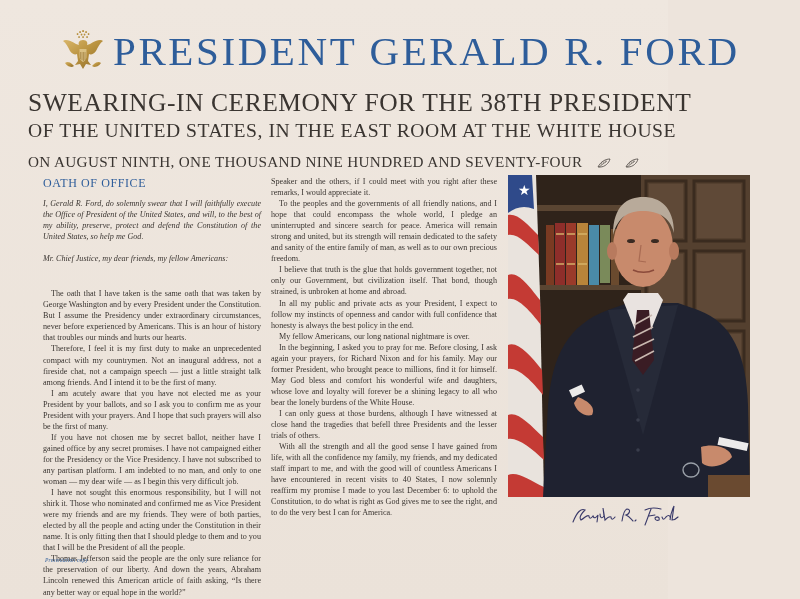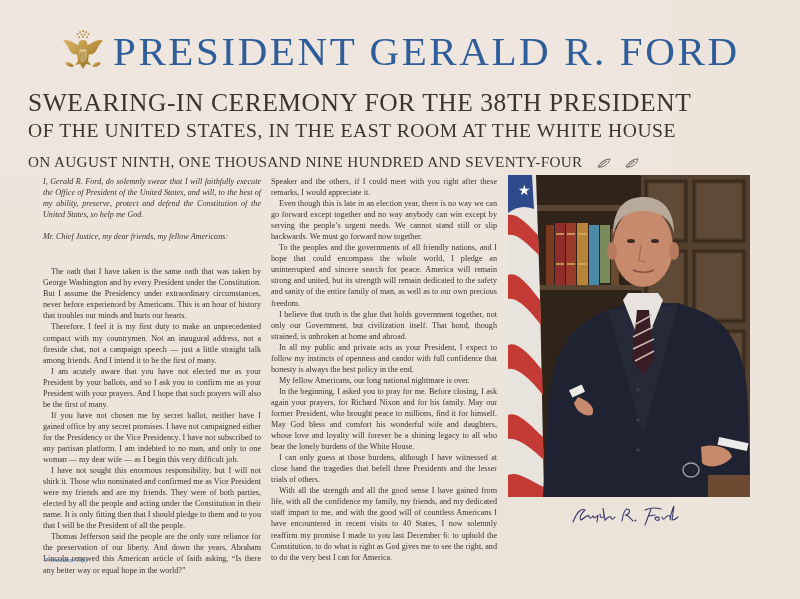--- a/index.html
+++ b/index.html
@@ -112,34 +112,34 @@
     <span class="leaf">
       <svg viewBox="0 0 14 10">
           <path d="M1 9 C4 3 9 1 13 1 C12 5 8 9 3 9 Z" fill="none" stroke="#4a4440" stroke-width="0.8"></path>
           <path d="M2 9 L10 3" stroke="#4a4440" stroke-width="0.6"></path>
           <path d="M4 7 L5 4 M6 6 L7 3 M8 5 L9 2" stroke="#4a4440" stroke-width="0.4"></path>
         </svg>
     </span>
   </div>
 
   <div class="col col1">
+    <div class="section-head">OATH OF OFFICE</div>
     <p class="oath-text">I, Gerald R. Ford, do solemnly swear that I will faithfully execute the Office of President of the United States, and will, to the best of my ability, preserve, protect and defend the Constitution of the United States, so help me God.</p>
     <p class="salutation">Mr. Chief Justice, my dear friends, my fellow Americans:</p>
     <p class="para">The oath that I have taken is the same oath that was taken by George Washington and by every President under the Constitution. But I assume the Presidency under extraordinary circumstances, never before experienced by Americans. This is an hour of history that troubles our minds and hurts our hearts.</p>
     <p class="para">Therefore, I feel it is my first duty to make an unprecedented compact with my countrymen. Not an inaugural address, not a fireside chat, not a campaign speech — just a little straight talk among friends. And I intend it to be the first of many.</p>
     <p class="para">I am acutely aware that you have not elected me as your President by your ballots, and so I ask you to confirm me as your President with your prayers. And I hope that such prayers will also be the first of many.</p>
     <p class="para">If you have not chosen me by secret ballot, neither have I gained office by any secret promises. I have not campaigned either for the Presidency or the Vice Presidency. I have not subscribed to any partisan platform. I am indebted to no man, and only to one woman — my dear wife — as I begin this very difficult job.</p>
     <p class="para">I have not sought this enormous responsibility, but I will not shirk it. Those who nominated and confirmed me as Vice President were my friends and are my friends. They were of both parties, elected by all the people and acting under the Constitution in their name. It is only fitting then that I should pledge to them and to you that I will be the President of all the people.</p>
     <p class="para">Thomas Jefferson said the people are the only sure reliance for the preservation of our liberty. And down the years, Abraham Lincoln renewed this American article of faith asking, “Is there any better way or equal hope in the world?”</p>
 
   </div>
 
   <div class="col col2">
     <p class="para noindent">Speaker and the others, if I could meet with you right after these remarks, I would appreciate it.</p>
-    <p class="para">Even though this is late in an election year, there is no way we can go forward except together and no way anybody can win except by serving the people’s urgent needs. We cannot stand still or slip backwards. We must go forward now together.</p>
     <p class="para">To the peoples and the governments of all friendly nations, and I hope that could encompass the whole world, I pledge an uninterrupted and sincere search for peace. America will remain strong and united, but its strength will remain dedicated to the safety and sanity of the entire family of man, as well as to our own precious freedom.</p>
     <p class="para">I believe that truth is the glue that holds government together, not only our Government, but civilization itself. That bond, though strained, is unbroken at home and abroad.</p>
     <p class="para">In all my public and private acts as your President, I expect to follow my instincts of openness and candor with full confidence that honesty is always the best policy in the end.</p>
     <p class="para">My fellow Americans, our long national nightmare is over.</p>
     <p class="para">In the beginning, I asked you to pray for me. Before closing, I ask again your prayers, for Richard Nixon and for his family. May our former President, who brought peace to millions, find it for himself. May God bless and comfort his wonderful wife and daughters, whose love and loyalty will forever be a shining legacy to all who bear the lonely burdens of the White House.</p>
     <p class="para">I can only guess at those burdens, although I have witnessed at close hand the tragedies that befell three Presidents and the lesser trials of others.</p>
     <p class="para">With all the strength and all the good sense I have gained from life, with all the confidence my family, my friends, and my dedicated staff impart to me, and with the good will of countless Americans I have encountered in recent visits to 40 States, I now solemnly reaffirm my promise I made to you last December 6: to uphold the Constitution, to do what is right as God gives me to see the right, and to do the very best I can for America.</p>
 
   </div>
 

